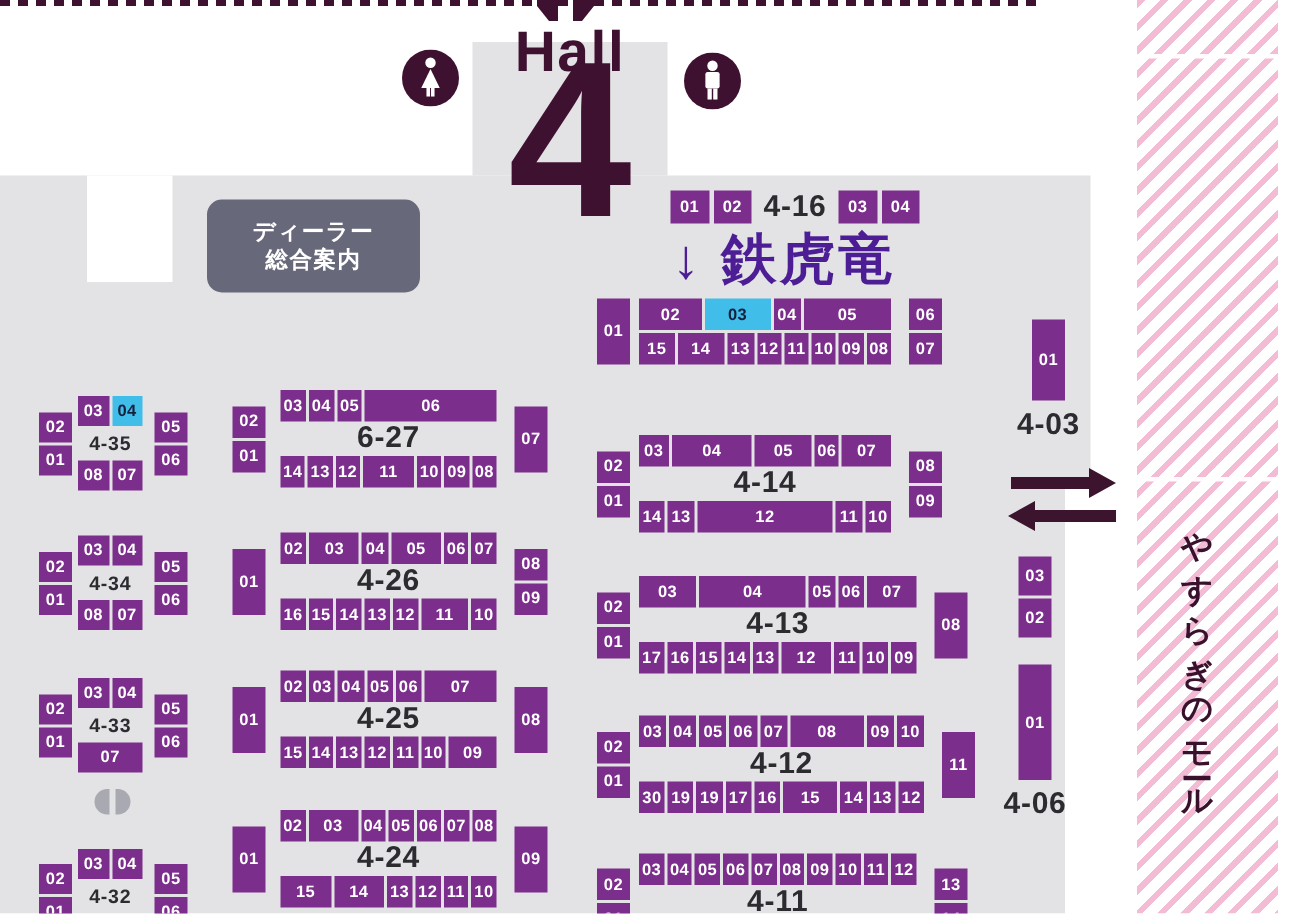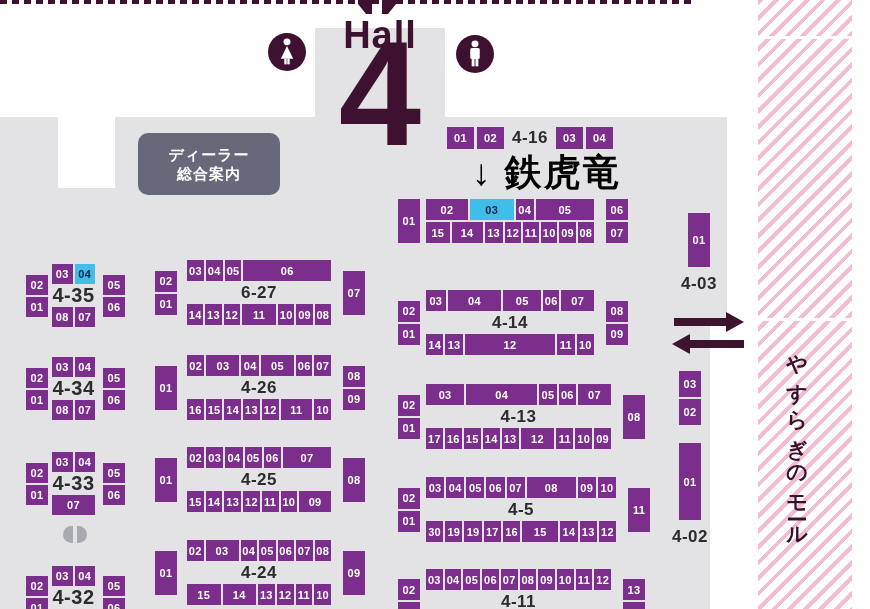--- a/index.html
+++ b/index.html
@@ -21,48 +21,48 @@
     background:repeating-linear-gradient(135deg,#f3bcd4 0 4px,#ffffff 4px 11px);}
   .stripe-sep{position:absolute;left:758px;width:94px;height:3px;background:rgba(255,255,255,.95);}
 
   
   #hall-word{left:315px;top:14px;width:130px;text-align:center;font-size:38px;font-weight:700;
     color:#3f1130;letter-spacing:1px;}
   #hall-num{left:315px;top:24px;width:130px;text-align:center;font-size:148px;font-weight:700;
     color:#3f1130;line-height:140px;}
 
   
-  #annotation{left:472px;top:148px;font-size:37px;font-weight:700;color:#000000;letter-spacing:2px;white-space:nowrap;}
+  #annotation{left:448px;top:148px;font-size:37px;font-weight:700;color:#4c1d95;letter-spacing:2px;white-space:nowrap;}
 
   
   #dealer-box{left:138px;top:133px;width:142px;height:62px;background:#67687a;border-radius:10px;
     color:#ffffff;font-weight:700;font-size:15px;display:flex;flex-direction:column;
     align-items:center;justify-content:center;line-height:1.3;letter-spacing:1px;}
 
   
   #mall-label{left:783px;top:340px;writing-mode:vertical-rl;text-orientation:mixed;
     font-size:21px;font-weight:700;color:#3a112c;letter-spacing:4px;}
 
   
   .blk{position:absolute;display:flex;align-items:stretch;}
   .side{display:flex;flex-direction:column;justify-content:center;gap:2px;width:22px;flex:none;}
   .side .cell{height:21px;flex:none;}
   .mid{flex:1;display:flex;flex-direction:column;gap:2px;justify-content:flex-start;}
   .row{display:flex;gap:2px;height:21px;}
   .cell{background:#7c2e8c;color:#fff;font-weight:700;font-size:11px;display:flex;
     align-items:center;justify-content:center;flex:1 1 0;letter-spacing:.3px;}
   .cell.hl{background:#41bde9;color:#14213f;}
   .lbl{height:19px;display:flex;align-items:center;justify-content:center;font-weight:700;
-    font-size:17px;color:#2b2b30;letter-spacing:.5px;white-space:nowrap;}
+    font-size:20px;color:#2b2b30;letter-spacing:.5px;white-space:nowrap;}
   .blk.c .mid{margin:0 12px 0 6px;}
   .blk.m .mid{margin:0 12px 0 10px;}
   .blk.s .mid{margin:0 8px 0 4px;}
   .blk.s .row{height:20px;}
   .blk.s .side .cell{height:20px;}
-  .blk.s .lbl{font-size:20px;}
+  .blk.s .lbl{font-size:13px;}
 
   .rowblk{position:absolute;display:flex;gap:3px;height:22px;}
   .rowblk .cell{flex:1 1 0;}
   .rowblk .lbl{flex:none;padding:0 5px;height:auto;}
 
   .vblk{position:absolute;display:flex;flex-direction:column;align-items:center;}
   .vcells{display:flex;flex-direction:column;gap:2px;width:22px;}
   .vcells .cell{flex:none;height:26px;}
   .vblk .lbl{margin-top:7px;}
 
@@ -231,21 +231,21 @@
       <div class="row">
         <div class="cell">03</div>
         <div class="cell">04</div>
         <div class="cell">05</div>
         <div class="cell">06</div>
         <div class="cell">07</div>
         <div class="cell" style="flex: 2.7 1 0px;">08</div>
         <div class="cell">09</div>
         <div class="cell">10</div>
       </div>
-      <div class="lbl">4-5</div>
+      <div class="lbl">4-12</div>
       <div class="row">
         <div class="cell">30</div>
         <div class="cell">19</div>
         <div class="cell">19</div>
         <div class="cell">17</div>
         <div class="cell">16</div>
         <div class="cell" style="flex: 2.1 1 0px;">15</div>
         <div class="cell">14</div>
         <div class="cell">13</div>
         <div class="cell">12</div>
@@ -476,14 +476,14 @@
       <div class="cell" style="height: 54px;">01</div>
     </div>
     <div class="lbl">4-03</div>
   </div>
 <div style="left:668px;top:371px;width:44px;" class="vblk">
     <div class="vcells">
       <div class="cell">03</div>
       <div class="cell">02</div>
       <div class="cell" style="height: 77px; margin-top: 16px;">01</div>
     </div>
-    <div class="lbl">4-02</div>
+    <div class="lbl">4-06</div>
   </div>
 
 </body></html>

